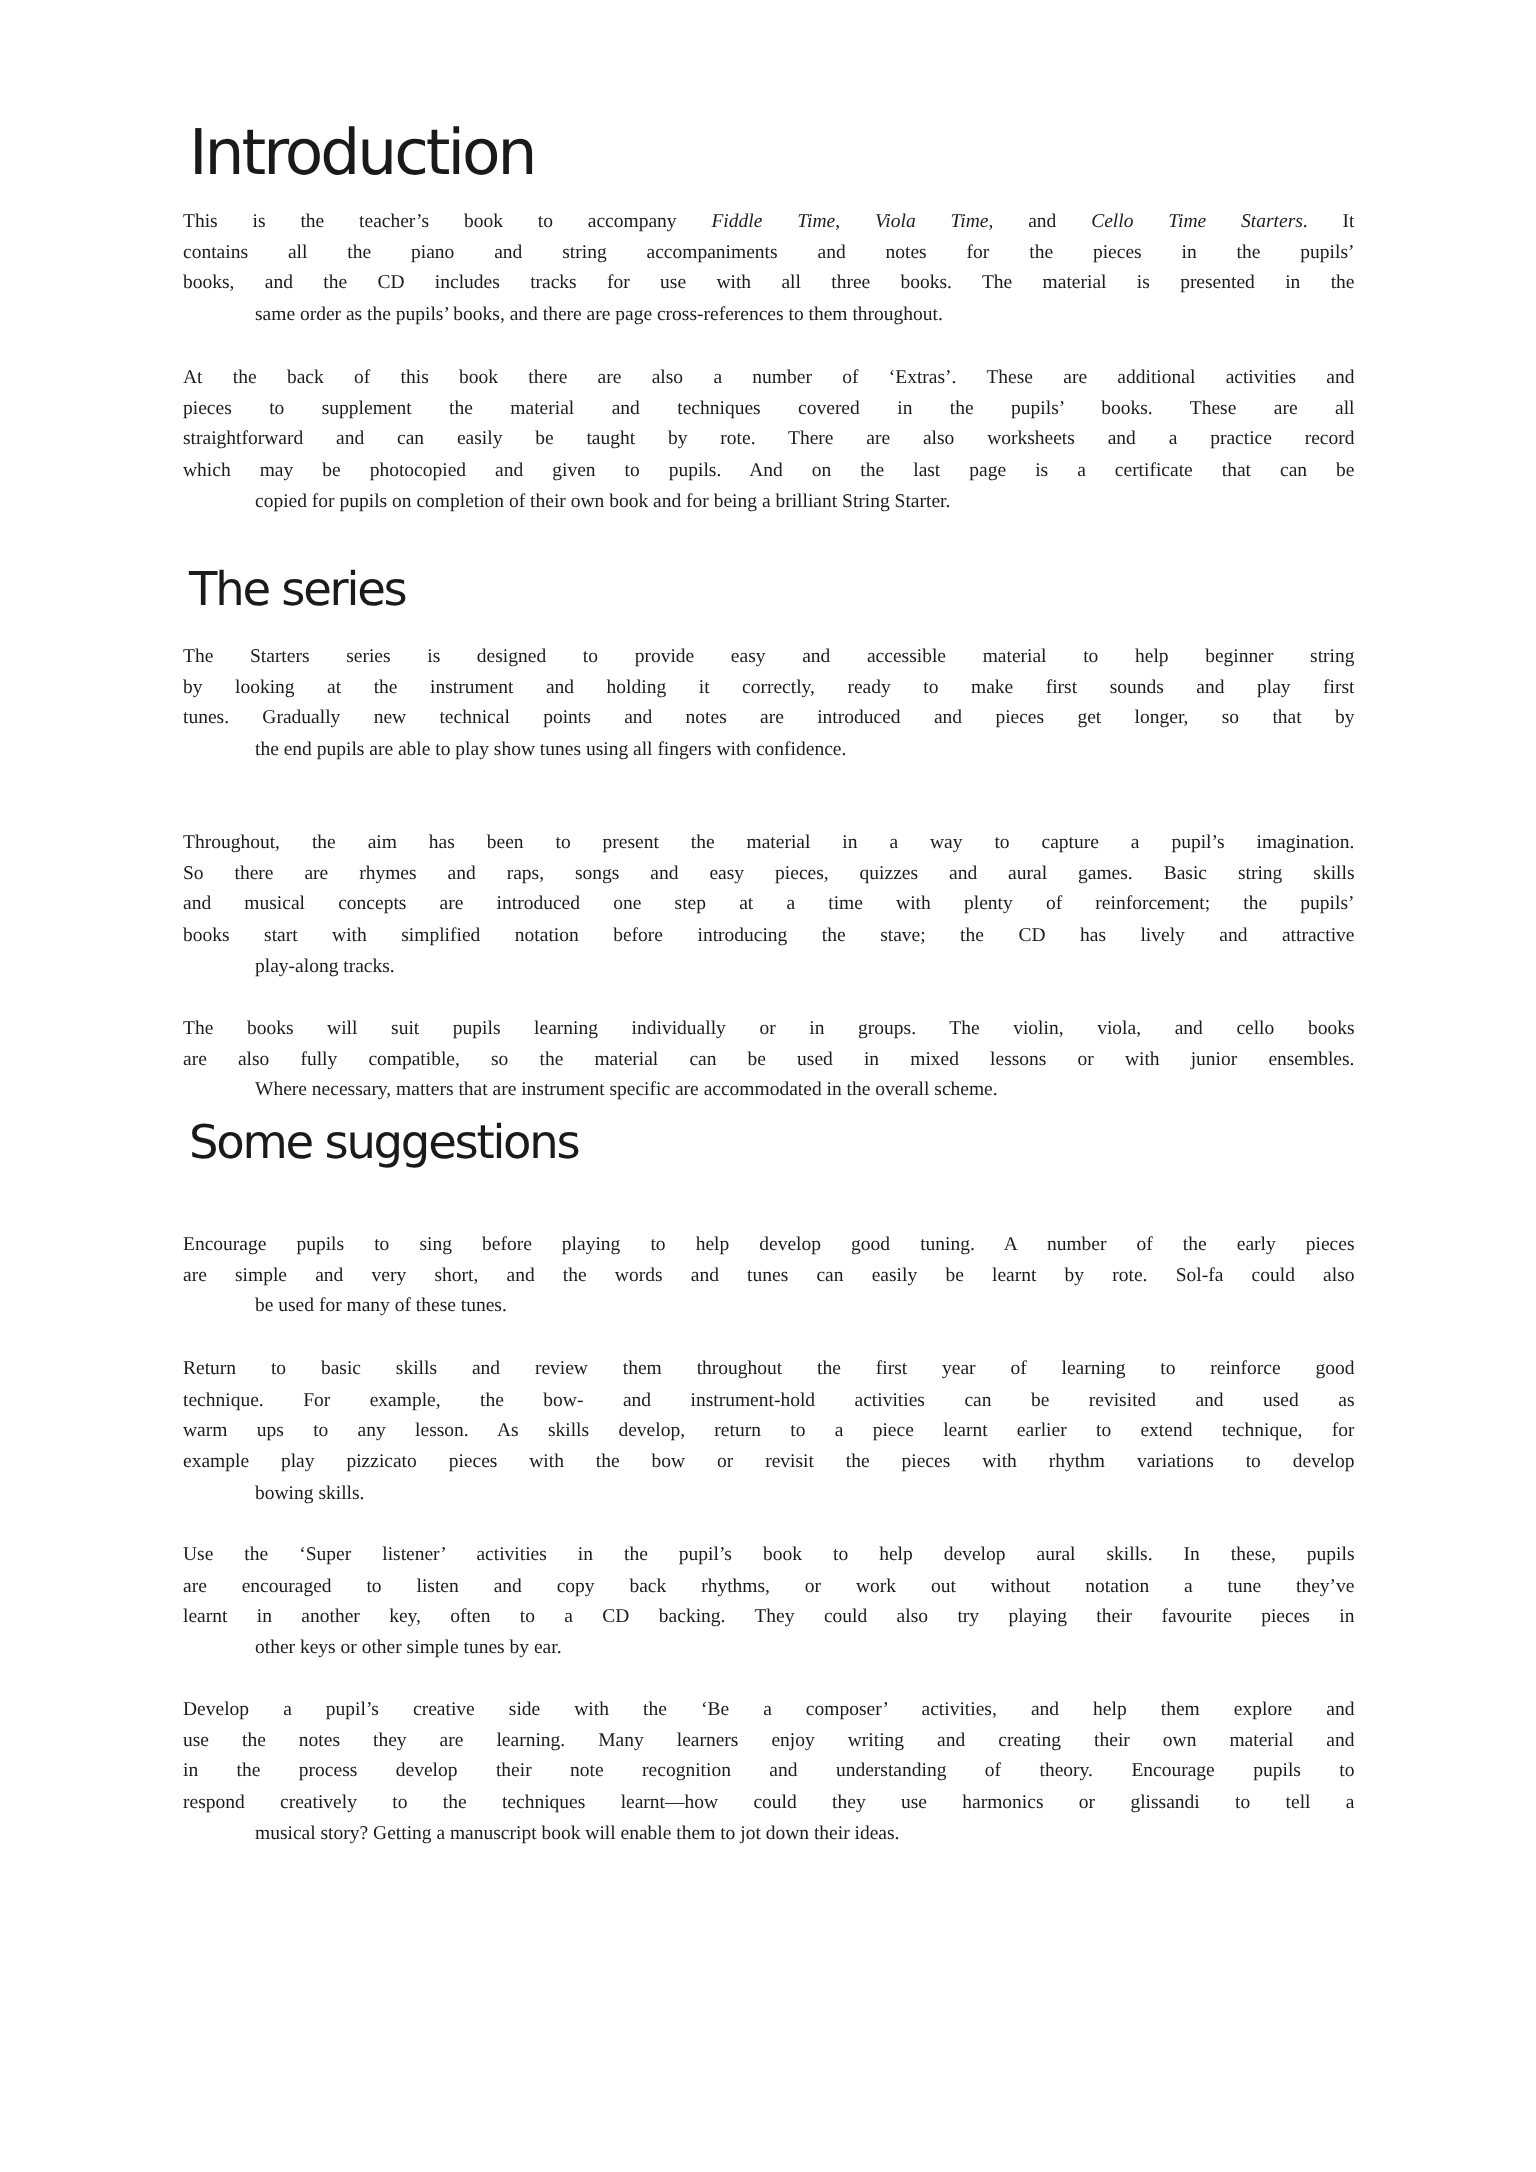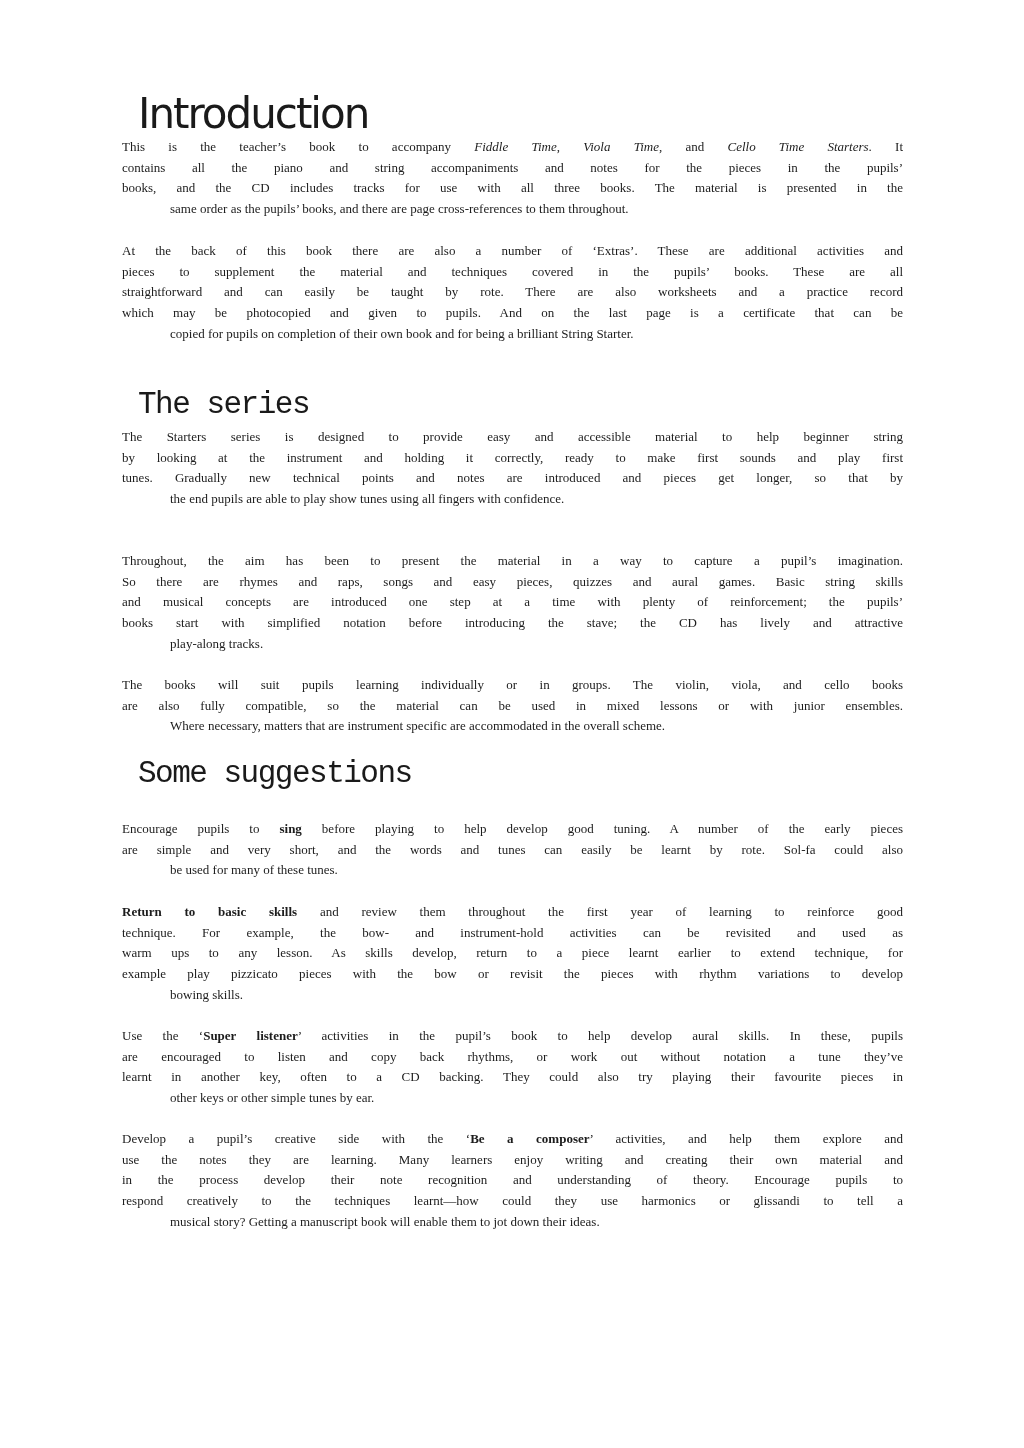--- a/index.html
+++ b/index.html
@@ -2,33 +2,33 @@
 <html><head>
 <meta charset="utf-8">
 <style>
   html, body { margin: 0; padding: 0; background: #ffffff; }
   body { width: 1024px; height: 1448px; position: relative; overflow: hidden; color: #1c1c1c; }
   .page { position: absolute; left: 122px; top: 0; width: 781px; }
   h1, h2 {
     font-family: "DejaVu Sans", sans-serif;
     font-weight: normal;
     color: #1a1a1a;
-    margin: 16px;
+    margin: 4px;
     letter-spacing: -1px;
   }
   h1 { position: absolute; left: 0; top: 74px; font-size: 42px; line-height: 48px; letter-spacing: -2px; }
-  h2 { position: absolute; left: 0; font-size: 31px; line-height: 36px; letter-spacing: -1.5px; font-family: Liberation Mono, monospace; }
+  h2 { position: absolute; left: 0; font-size: 31px; line-height: 36px; letter-spacing: -1.5px; }
   .para { position: absolute; left: 0; width: 781px; font-family: "Liberation Serif", serif; font-size: 13px; }
   .line {
     height: 20.7px; line-height: 20.7px;
     white-space: nowrap; text-align: justify; text-align-last: justify;
     overflow: hidden;
   }
   .line.last { text-align-last: left; margin-left: 48px; }
-  .line b { font-weight: bold; }
+  .line b { font-weight: normal; }
 </style>
 </head>
 <body>
 
 <div class="page">
   <h1>Introduction</h1>
   <div class="para" style="top:137px">
       <div class="line">This is the teacher’s book to accompany <i>Fiddle Time</i>, <i>Viola Time</i>, and <i>Cello Time Starters</i>. It</div>
       <div class="line">contains all the piano and string accompaniments and notes for the pieces in the pupils’</div>
       <div class="line">books, and the CD includes tracks for use with all three books. The material is presented in the</div>

